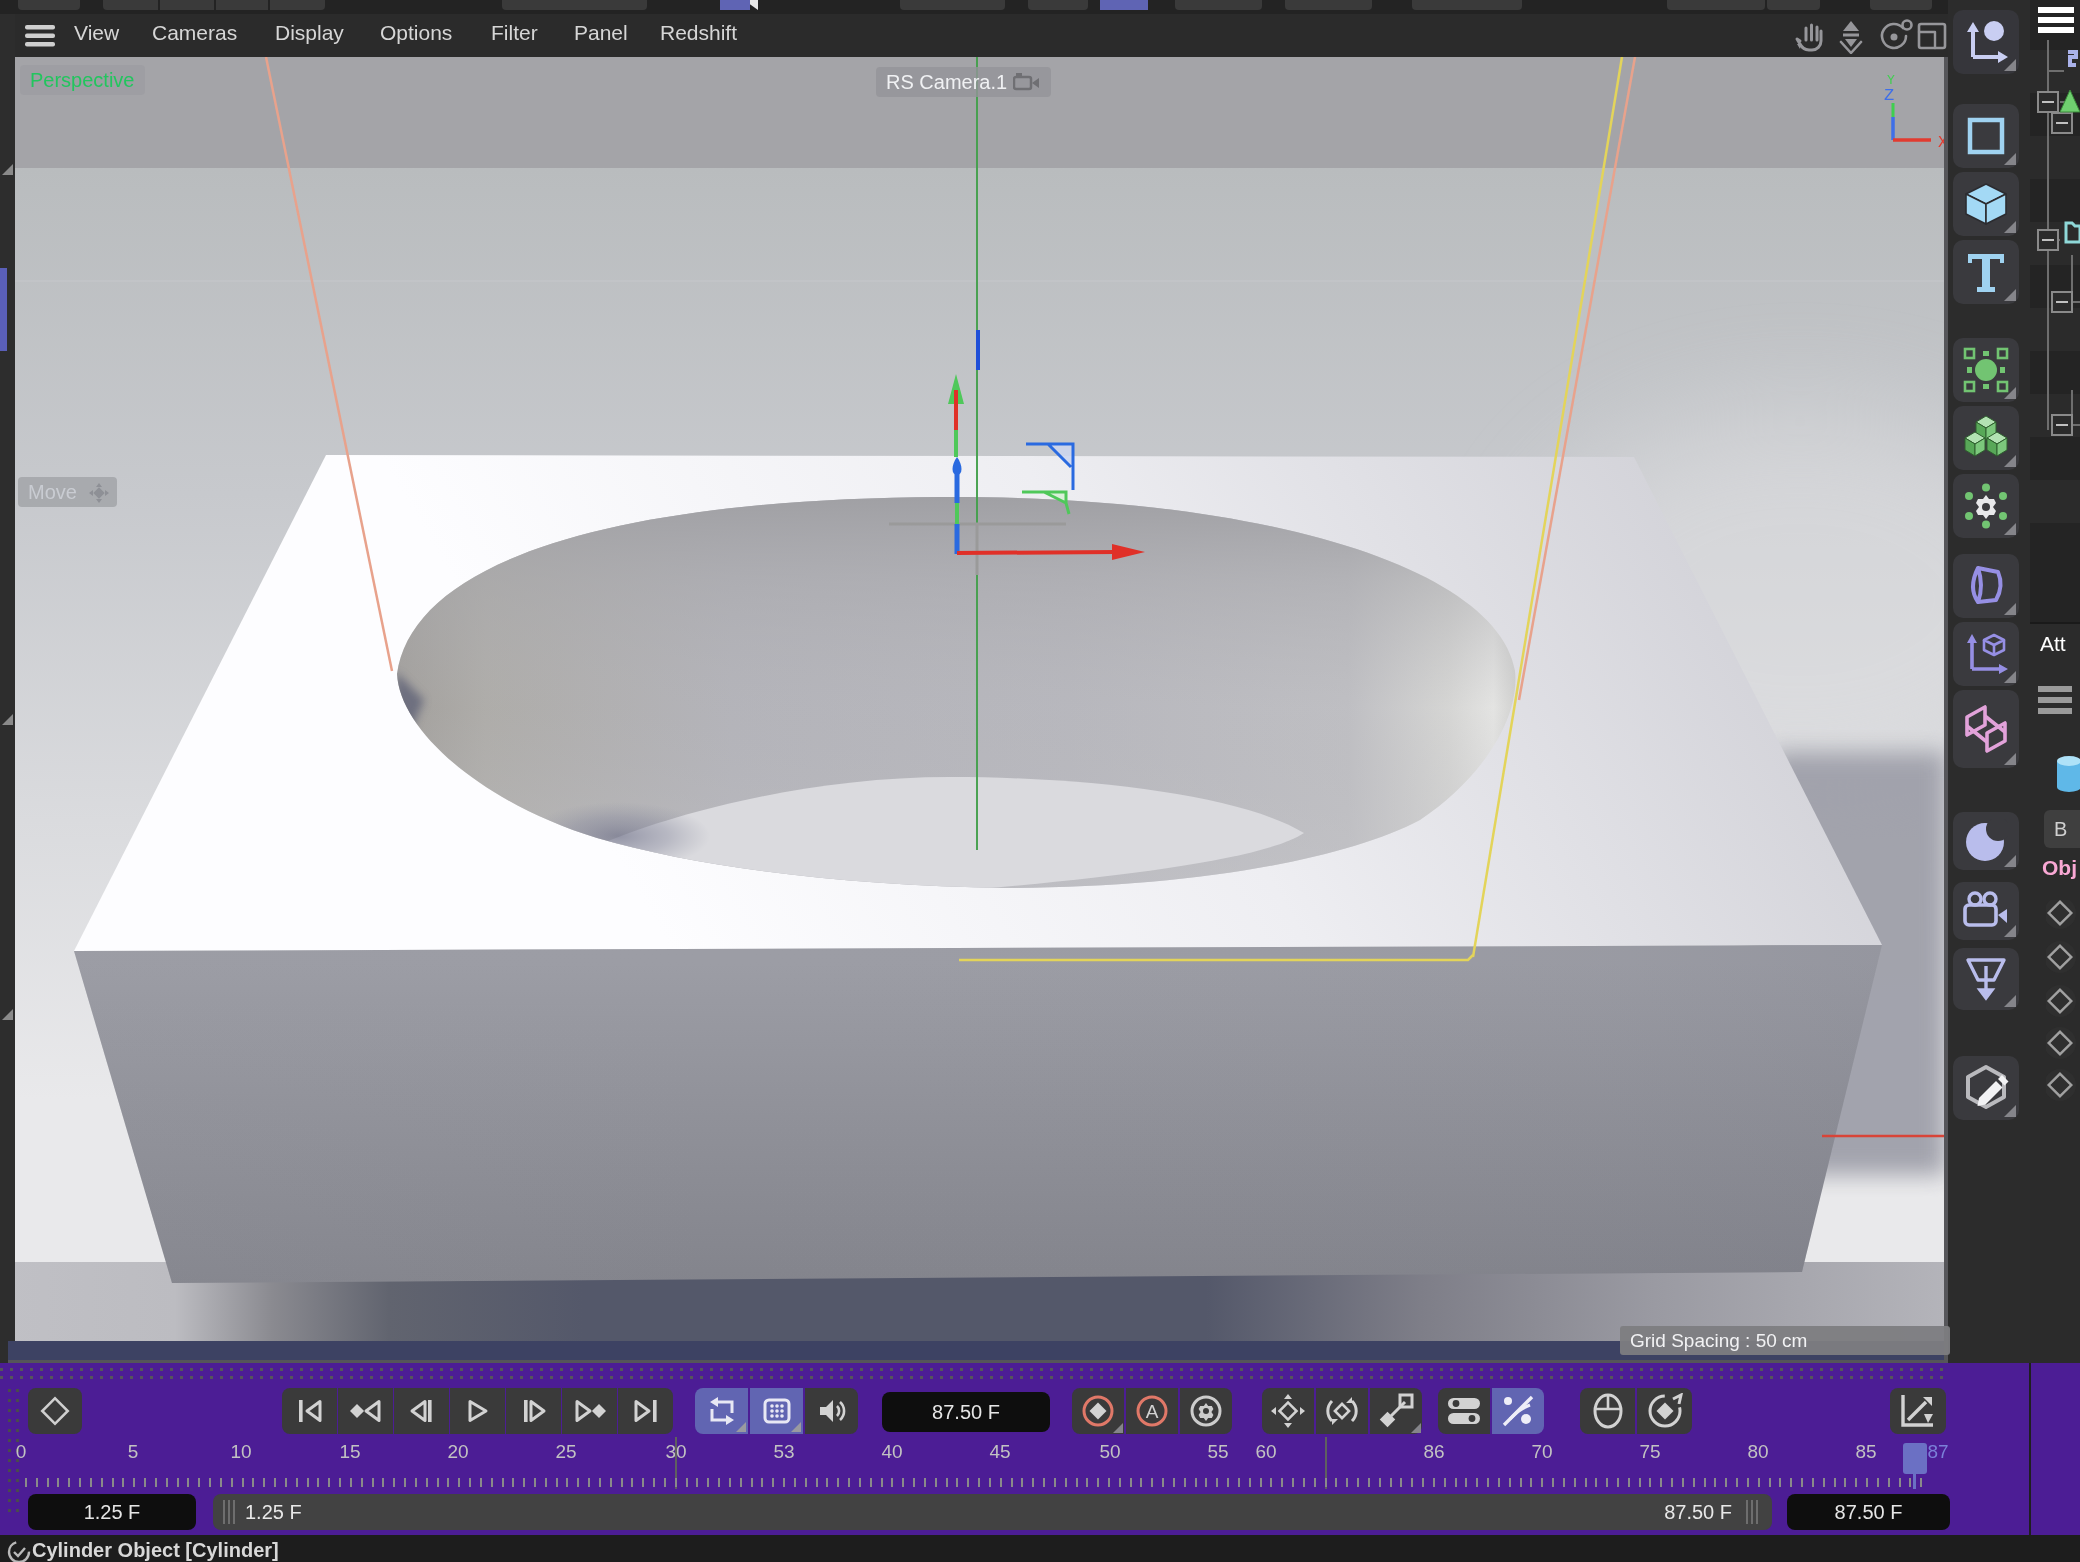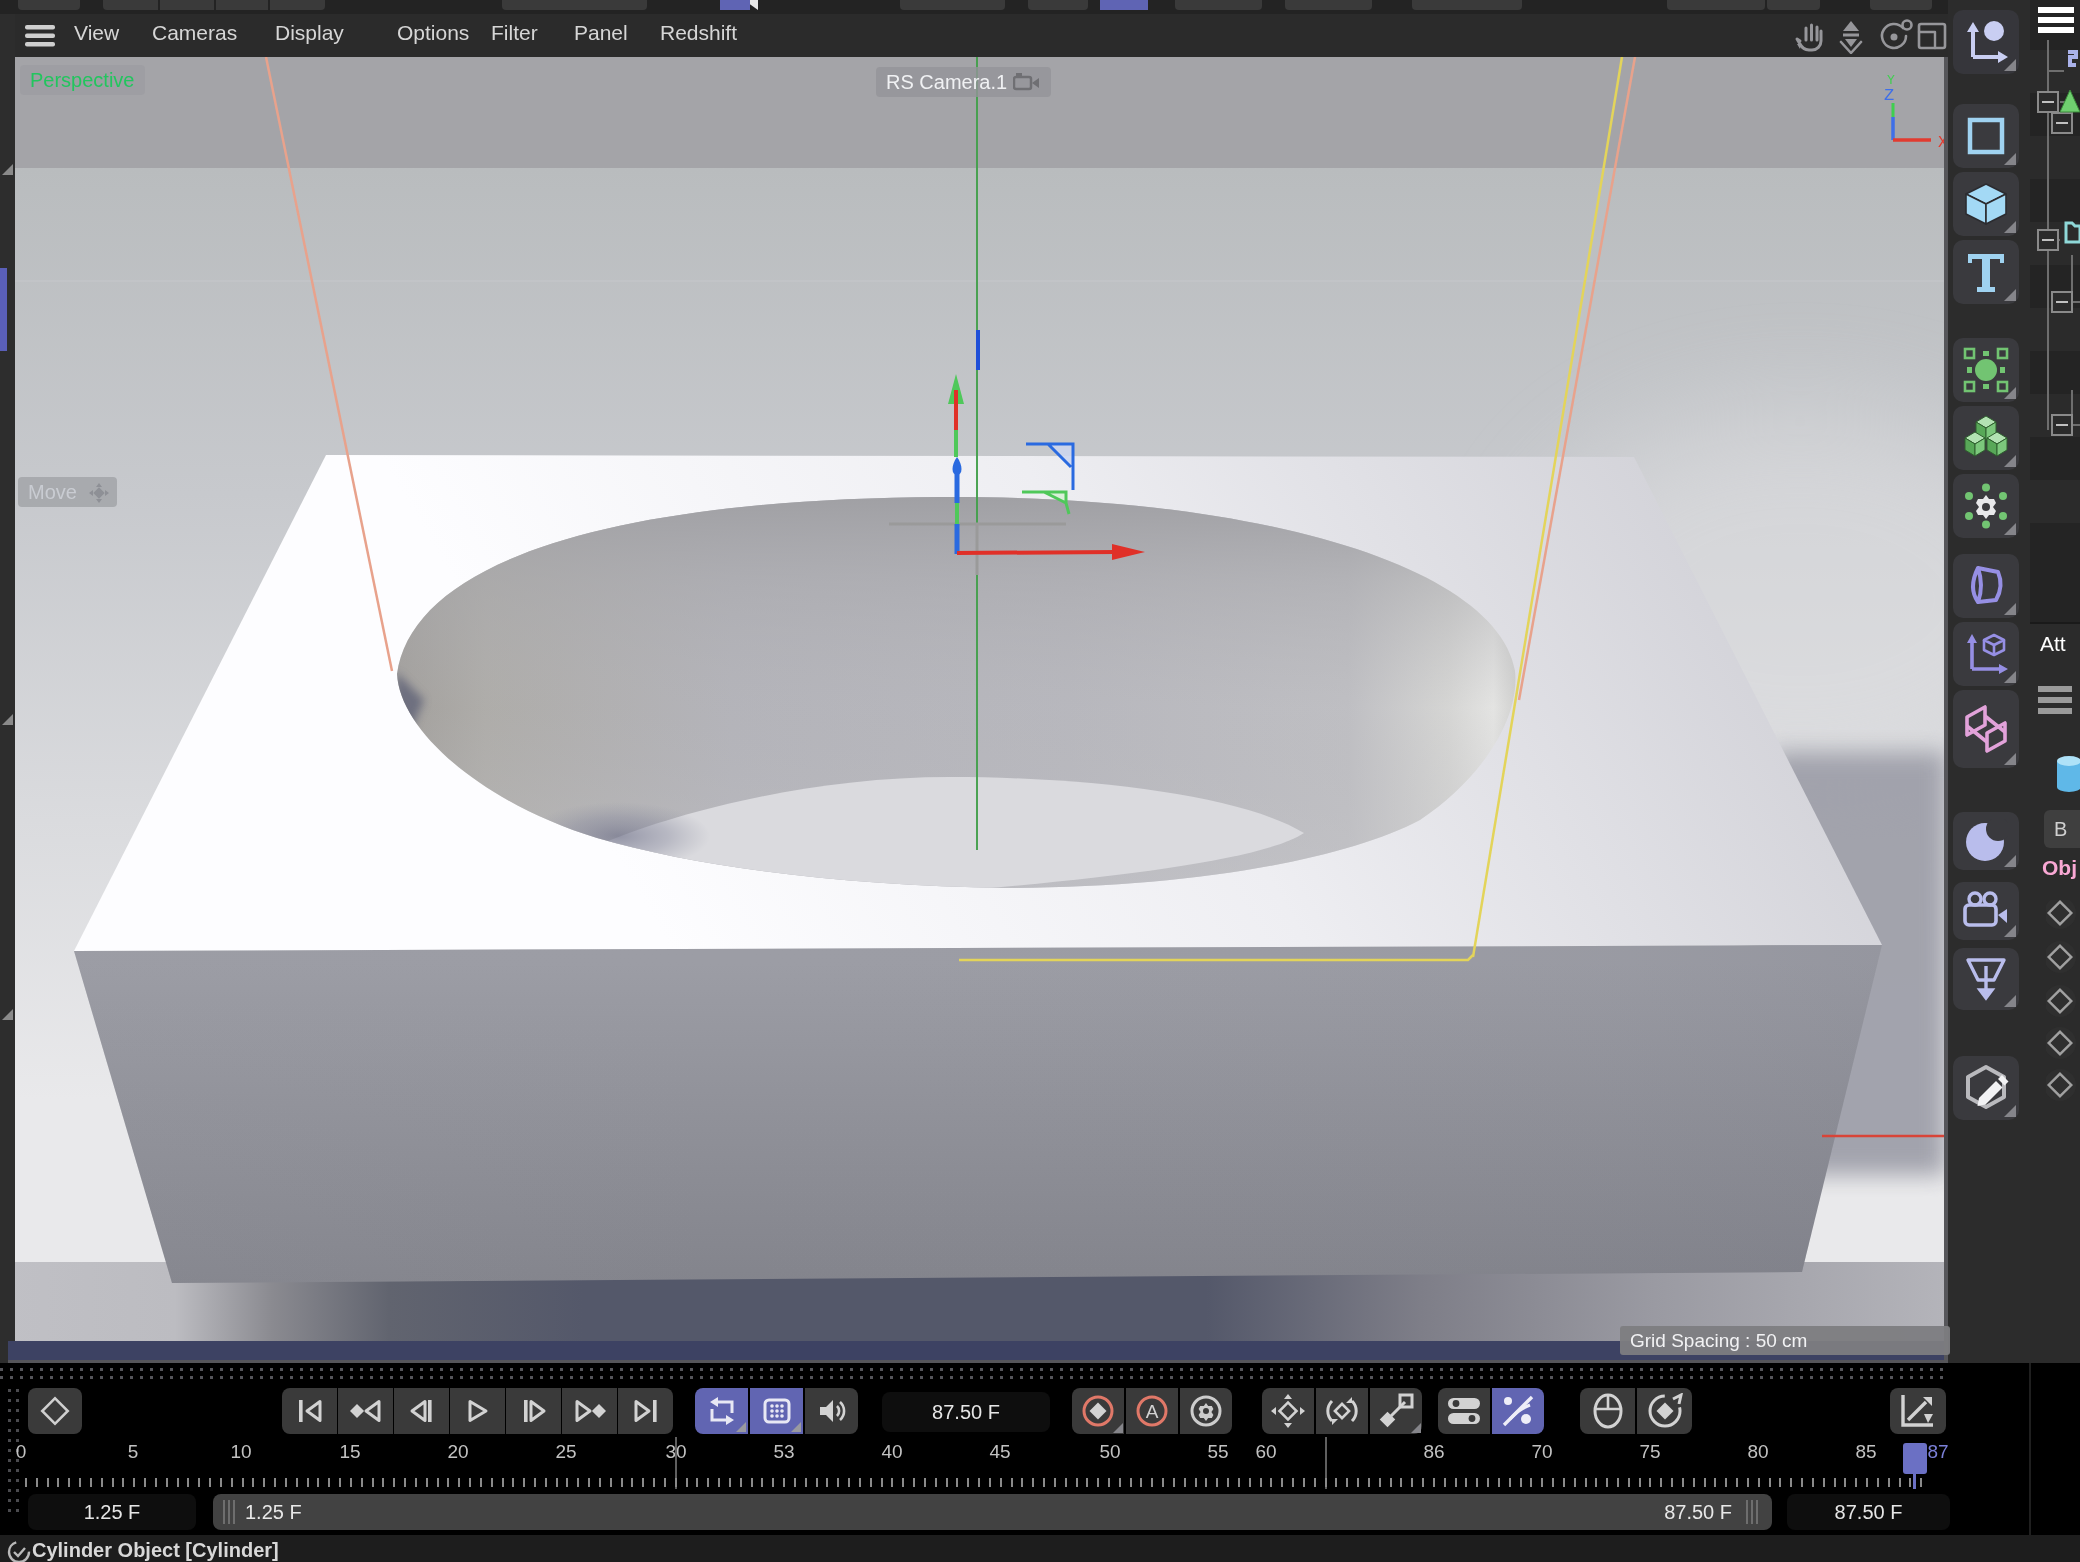--- a/index.html
+++ b/index.html
@@ -33,21 +33,21 @@
 
 <div class="abs" style="left:15px;top:14px;width:1933px;height:43px;background:#2b2b2b;color:#d6d6d6;font-size:21px;">
   <svg class="abs" style="left:10px;top:10px;" width="34" height="24" viewBox="0 0 34 24">
     <rect x="0" y="1" width="30" height="4.5" rx="2" fill="#cfcfcf"></rect>
     <rect x="0" y="9.5" width="30" height="4.5" rx="2" fill="#cfcfcf"></rect>
     <rect x="0" y="18" width="30" height="4.5" rx="2" fill="#cfcfcf"></rect>
   </svg>
   <span class="abs" style="left:59px;top:7px;">View</span>
   <span class="abs" style="left:137px;top:7px;">Cameras</span>
   <span class="abs" style="left:260px;top:7px;">Display</span>
-  <span class="abs" style="left:365px;top:7px;margin-left:17px;">Options</span>
+  <span class="abs" style="left:365px;top:7px;">Options</span>
   <span class="abs" style="left:476px;top:7px;">Filter</span>
   <span class="abs" style="left:559px;top:7px;">Panel</span>
   <span class="abs" style="left:645px;top:7px;">Redshift</span>
 
   <svg class="abs" style="left:1778px;top:4px;" width="155" height="36" viewBox="0 0 155 36">
     <g stroke="#96969a" stroke-width="2.6" fill="none" stroke-linecap="round" stroke-linejoin="round">
 
       <g stroke-width="3">
         <path d="M13 10 v12 M18.5 7 v15 M24 9 v13"></path>
         <path d="M28 13 v10 a9 9 0 0 1 -9 9 h-3 a11 11 0 0 1 -9 -6 l-3 -5 3 2"></path>
@@ -482,21 +482,21 @@
     <g fill="none" stroke="#a0a0a0" stroke-width="2.4">
       <rect x="6" y="5" width="16" height="16" transform="rotate(45 14 13)"></rect>
       <rect x="6" y="49" width="16" height="16" transform="rotate(45 14 57)"></rect>
       <rect x="6" y="93" width="16" height="16" transform="rotate(45 14 101)"></rect>
       <rect x="6" y="135" width="16" height="16" transform="rotate(45 14 143)"></rect>
       <rect x="6" y="177" width="16" height="16" transform="rotate(45 14 185)"></rect>
     </g>
   </svg>
 </div>
 
-<div class="abs" style="left:0;top:1363px;width:2080px;height:172px;background:#000000;" id="timeline">
+<div class="abs" style="left:0;top:1363px;width:2080px;height:172px;background:#4c1d95;" id="timeline">
   <style>
     .dotrow{position:absolute;height:3px;background-image:repeating-linear-gradient(to right,#55555a 0 3px,transparent 3px 10px);}
     .btn{position:absolute;top:25px;height:46px;background:#3a3a3a;}
     .btn svg{position:absolute;left:50%;top:50%;transform:translate(-50%,-50%);}
     .hl{background:#6165b2;}
     .num{position:absolute;top:78px;font-size:19px;color:#c2c2c2;transform:translateX(-50%);}
     .fld{position:absolute;background:#0e0e0e;border-radius:8px;color:#e6e6e6;font-size:20px;text-align:center;}
   </style>
   <div class="dotrow" style="left:0;top:5px;width:1948px;"></div>
   <div class="dotrow" style="left:0;top:13px;width:1948px;"></div>

